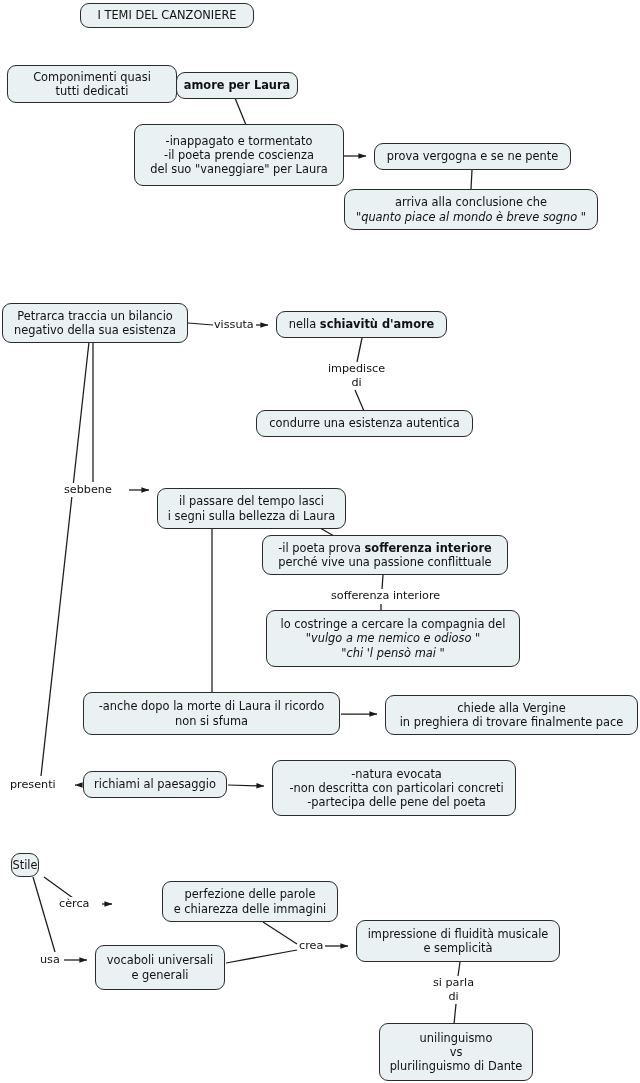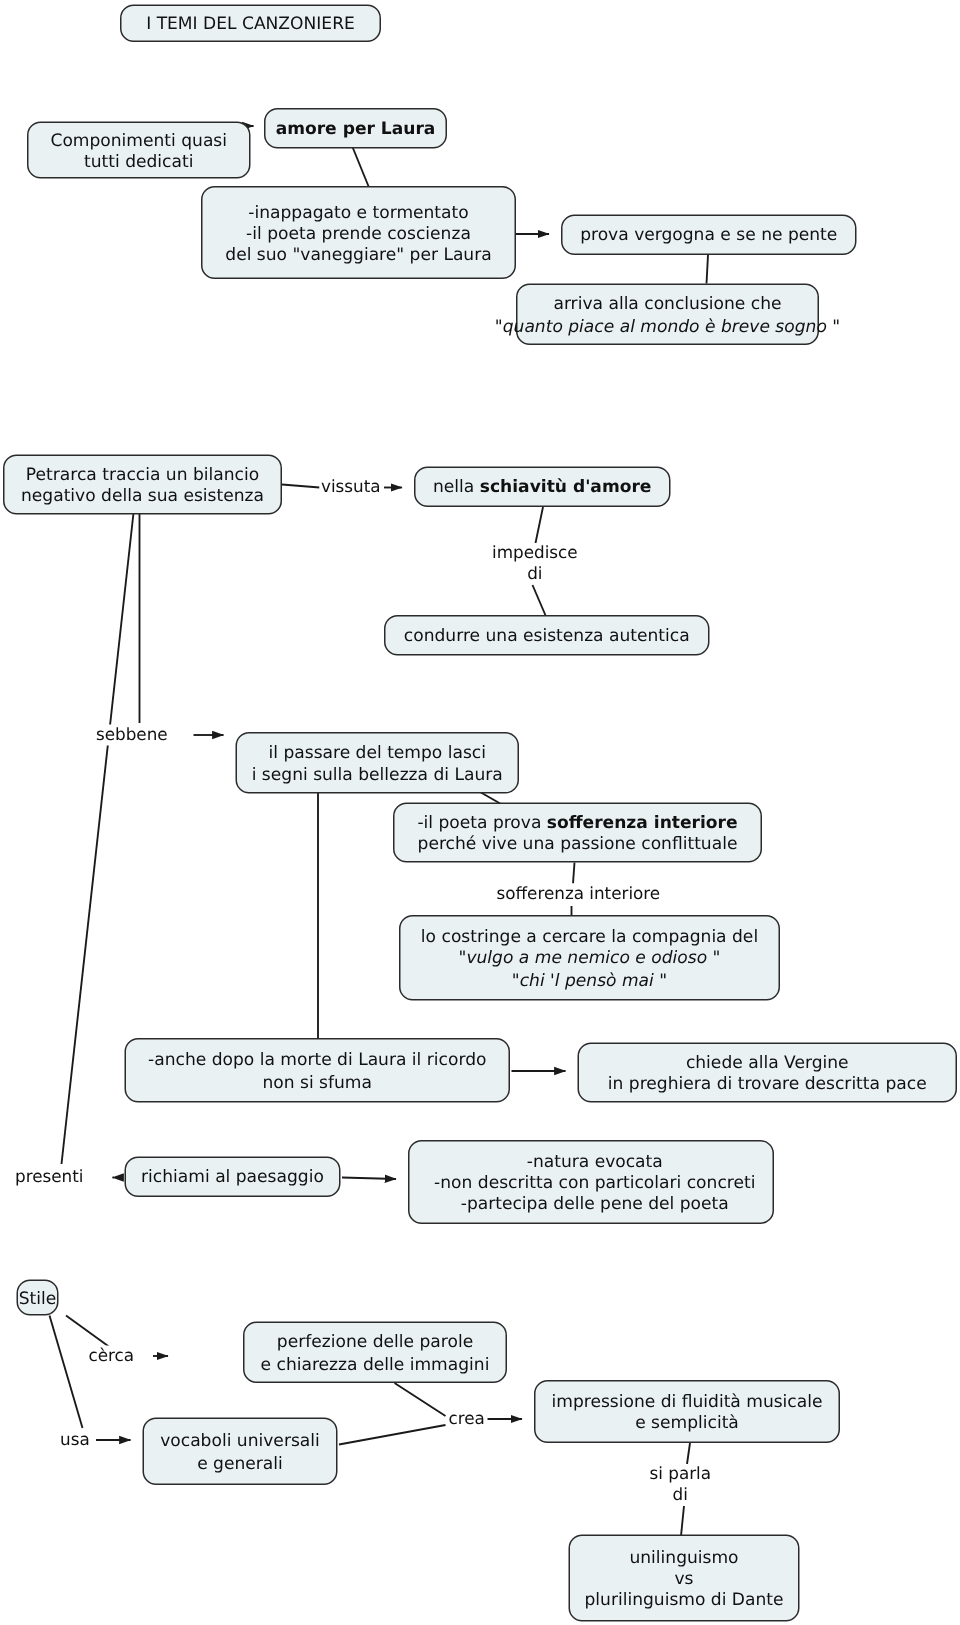--- a/index.html
+++ b/index.html
@@ -112,32 +112,32 @@
       <line x1="226" y1="963" x2="297" y2="950"></line>
       <line x1="325" y1="946" x2="348" y2="946" marker-end="url(#arrow)"></line>
 
       <line x1="460" y1="962" x2="458" y2="976"></line>
       <line x1="456" y1="1004" x2="454" y2="1024"></line>
     </g>
   </svg>
 
   <div class="node" style="left:80px; top:3px; width:174px; height:25px;">I TEMI DEL CANZONIERE</div>
 
-  <div class="node" style="left:18px; top:65px; width:149px; height:38px;margin-top:16px;">Componimenti quasi
+  <div class="node" style="left:7px; top:65px; width:170px; height:38px;">Componimenti quasi
 tutti dedicati</div>
 
   <div class="node bold-all" style="left:176px; top:72px; width:122px; height:27px;">amore per Laura</div>
 
   <div class="node" style="left:374px; top:143px; width:197px; height:27px;">prova vergogna e se ne pente</div>
 
   <div class="node" style="left:134px; top:124px; width:210px; height:62px;">-inappagato e tormentato
 -il poeta prende coscienza
 del suo "vaneggiare" per Laura</div>
 
-  <div class="node" style="left:344px; top:189px; width:202px; height:41px;">
+  <div class="node" style="left:344px; top:189px; width:254px; height:41px;border-radius:10px;">
     <span><span>arriva alla conclusione che</span><br><span class="i">"quanto piace al mondo è breve sogno "</span></span>
   </div>
 
   <div class="node" style="left:2px; top:303px; width:186px; height:40px;">Petrarca traccia un bilancio
 negativo della sua esistenza</div>
 
   <div class="node" style="left:276px; top:311px; width:171px; height:27px;">
     <span><span>nella </span><span class="b">schiavitù d'amore</span></span>
   </div>
 
@@ -151,21 +151,21 @@
   </div>
 
   <div class="node" style="left:266px; top:610px; width:254px; height:57px;">
     <span><span>lo costringe a cercare la compagnia del</span><br><span class="i">"vulgo a me nemico e odioso "</span><br><span class="i">"chi 'l pensò mai "</span></span>
   </div>
 
   <div class="node" style="left:83px; top:692px; width:257px; height:43px;">-anche dopo la morte di Laura il ricordo
 non si sfuma</div>
 
   <div class="node" style="left:385px; top:695px; width:253px; height:40px;">chiede alla Vergine
-in preghiera di trovare descritta pace</div>
+in preghiera di trovare finalmente pace</div>
 
   <div class="node" style="left:83px; top:771px; width:144px; height:27px;">richiami al paesaggio</div>
 
   <div class="node" style="left:272px; top:760px; width:244px; height:56px;padding-left:12px;">-natura evocata
 -non descritta con particolari concreti
 -partecipa delle pene del poeta</div>
 
   <div class="node" style="left:11px; top:853px; width:28px; height:24px;">Stile</div>
 
   <div class="node" style="left:120px; top:881px; width:176px; height:41px;margin-left:42px;">perfezione delle parole

